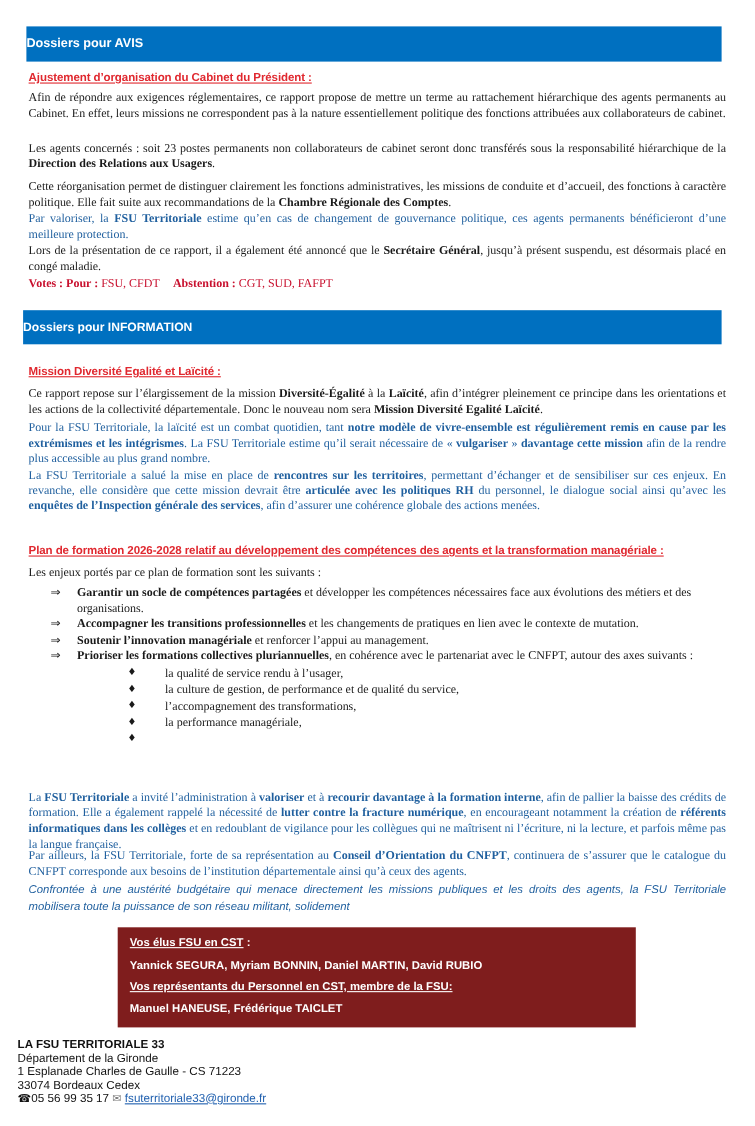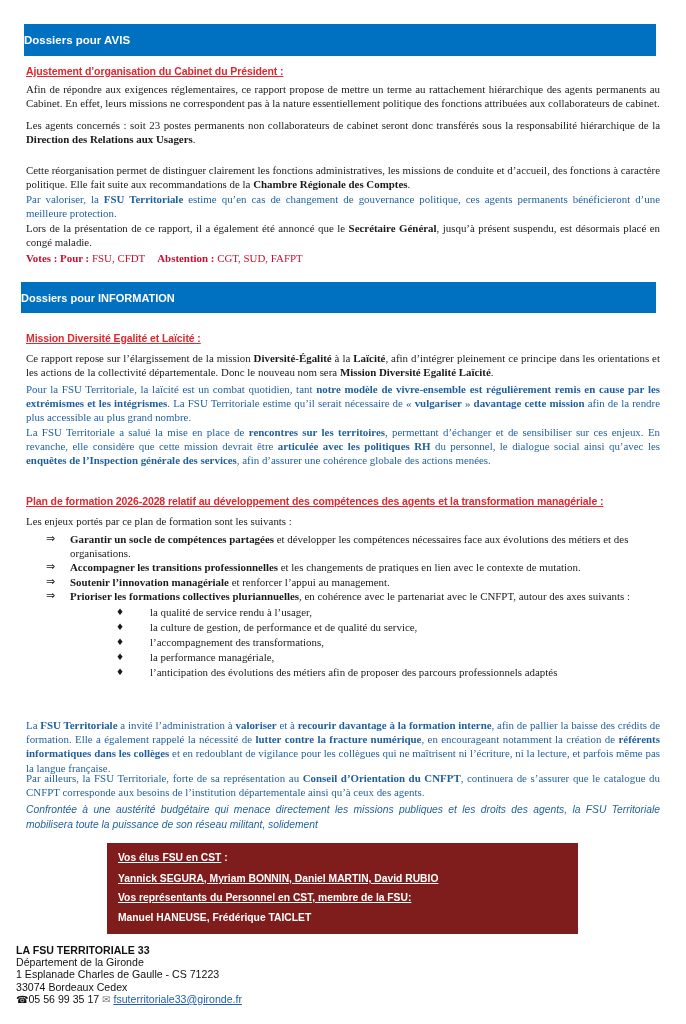--- a/index.html
+++ b/index.html
@@ -39,21 +39,21 @@
 <body>
 
 <div class="banner" id="banner-avis">
   <span>Dossiers pour AVIS</span>
 </div>
 
 <div class="sec-title" style="top:65px;">Ajustement d’organisation du Cabinet du Président :</div>
 
 <p class="para" style="top:82px;">Afin de répondre aux exigences réglementaires, ce rapport propose de mettre un terme au rattachement hiérarchique des agents permanents au Cabinet. En effet, leurs missions ne correspondent pas à la nature essentiellement politique des fonctions attribuées aux collaborateurs de cabinet.</p>
 
-<p class="para" style="top:118px;"><span>Les agents concernés : soit 23 postes permanents non collaborateurs de cabinet seront donc transférés sous la responsabilité hiérarchique de la </span><b>Direction des Relations aux Usagers</b><span>.</span></p>
+<p class="para" style="top:128px;"><span>Les agents concernés : soit 23 postes permanents non collaborateurs de cabinet seront donc transférés sous la responsabilité hiérarchique de la </span><b>Direction des Relations aux Usagers</b><span>.</span></p>
 
 <p class="para" style="top:163px;"><span>Cette réorganisation permet de distinguer clairement les fonctions administratives, les missions de conduite et d’accueil, des fonctions à caractère politique. Elle fait suite aux recommandations de la </span><b>Chambre Régionale des Comptes</b><span>.</span></p>
 
 <p class="para blue" style="top:192px;"><span>Par valoriser, la </span><b>FSU Territoriale</b><span> estime qu’en cas de changement de gouvernance politique, ces agents permanents bénéficieront d’une meilleure protection.</span></p>
 
 <p class="para" style="top:221px;"><span>Lors de la présentation de ce rapport, il a également été annoncé que le </span><b>Secrétaire Général</b><span>, jusqu’à présent suspendu, est désormais placé en congé maladie.</span></p>
 
 <p class="para red" style="top:251px;"><b>Votes : Pour : </b><span>FSU, CFDT</span><span style="display:inline-block;width:12px;"></span><b>Abstention : </b><span>CGT, SUD, FAFPT</span></p>
 
 <div class="banner" id="banner-info">
@@ -75,34 +75,34 @@
 <ul class="arrow-list" style="top:532px;">
   <li><span class="arr">⇒</span><b>Garantir un socle de compétences partagées</b><span> et développer les compétences nécessaires face aux évolutions des métiers et des organisations.</span></li>
   <li><span class="arr">⇒</span><b>Accompagner les transitions professionnelles</b><span> et les changements de pratiques en lien avec le contexte de mutation.</span></li>
   <li><span class="arr">⇒</span><b>Soutenir l’innovation managériale</b><span> et renforcer l’appui au management.</span></li>
   <li><span class="arr">⇒</span><b>Prioriser les formations collectives pluriannuelles</b><span>, en cohérence avec le partenariat avec le CNFPT, autour des axes suivants :</span>
     <ul class="dia-list" style="margin-top:2px;">
       <li><span class="dia">♦</span><span>la qualité de service rendu à l’usager,</span></li>
       <li><span class="dia">♦</span><span>la culture de gestion, de performance et de qualité du service,</span></li>
       <li><span class="dia">♦</span><span>l’accompagnement des transformations,</span></li>
       <li><span class="dia">♦</span><span>la performance managériale,</span></li>
-      <li><span class="dia">♦</span><span>l’anticipation des évolutions des métiers afin de proposer des parcours professionnels adaptés</span></li>
+      <li><span class="dia">♦</span></li>
     </ul>
   </li>
 </ul>
 
 <p class="para blue" style="top:718px;"><span>La </span><b>FSU Territoriale</b><span> a invité l’administration à </span><b>valoriser</b><span> et à </span><b>recourir davantage à la formation interne</b><span>, afin de pallier la baisse des crédits de formation. Elle a également rappelé la nécessité de </span><b>lutter contre la fracture numérique</b><span>, en encourageant notamment la création de </span><b>référents informatiques dans les collèges</b><span> et en redoublant de vigilance pour les collègues qui ne maîtrisent ni l’écriture, ni la lecture, et parfois même pas la langue française.</span></p>
 
 <p class="para blue" style="top:771px;"><span>Par ailleurs, la FSU Territoriale, forte de sa représentation au </span><b>Conseil d’Orientation du CNFPT</b><span>, continuera de s’assurer que le catalogue du CNFPT corresponde aux besoins de l’institution départementale ainsi qu’à ceux des agents.</span></p>
 
 <p class="conclusion">Confrontée à une austérité budgétaire qui menace directement les missions publiques et les droits des agents, la FSU Territoriale mobilisera toute la puissance de son réseau militant, solidement</p>
 
 <div id="reps-box">
   <div class="line" style="top:9px;"><span class="u">Vos élus FSU en CST</span><span> :</span></div>
-  <div class="line" style="top:30px;text-decoration:underline;">Yannick SEGURA, Myriam BONNIN, Daniel MARTIN, David RUBIO</div>
+  <div class="line" style="top:30px;">Yannick SEGURA, Myriam BONNIN, Daniel MARTIN, David RUBIO</div>
   <div class="line u" style="top:49px;">Vos représentants du Personnel en CST, membre de la FSU:</div>
   <div class="line" style="top:69px;">Manuel HANEUSE, Frédérique TAICLET</div>
 </div>
 
 <div id="footer">
   <div class="org">LA FSU TERRITORIALE 33</div>
   <div>Département de la Gironde</div>
   <div>1 Esplanade Charles de Gaulle - CS 71223</div>
   <div>33074 Bordeaux Cedex</div>
   <div>

